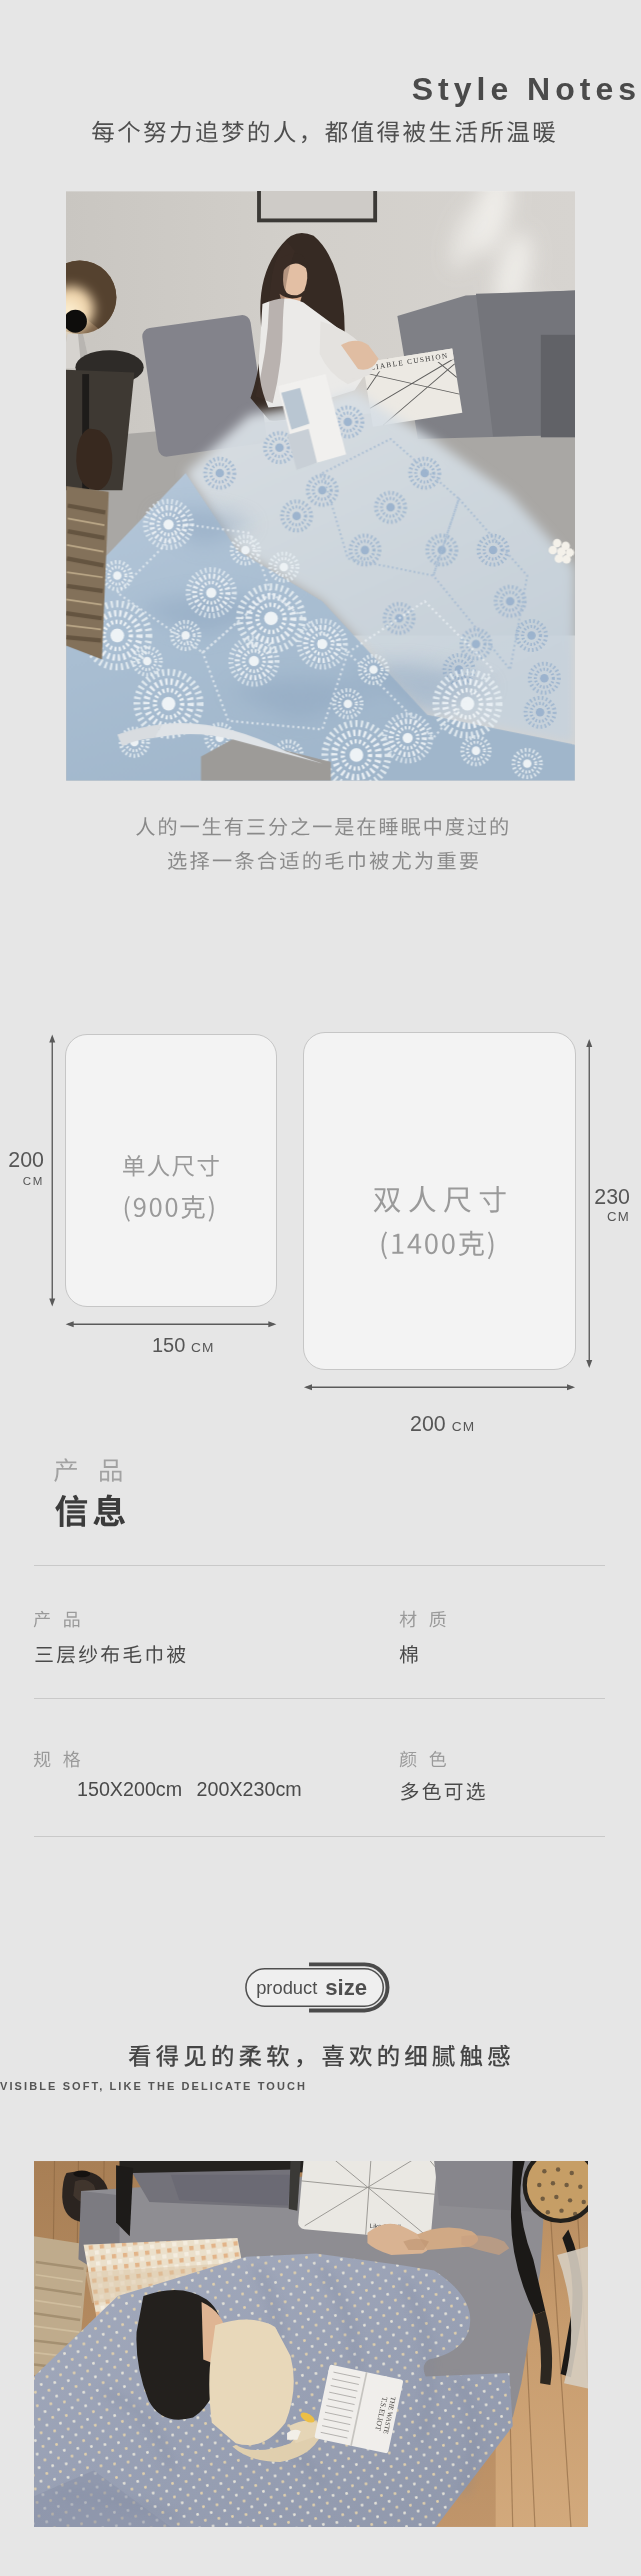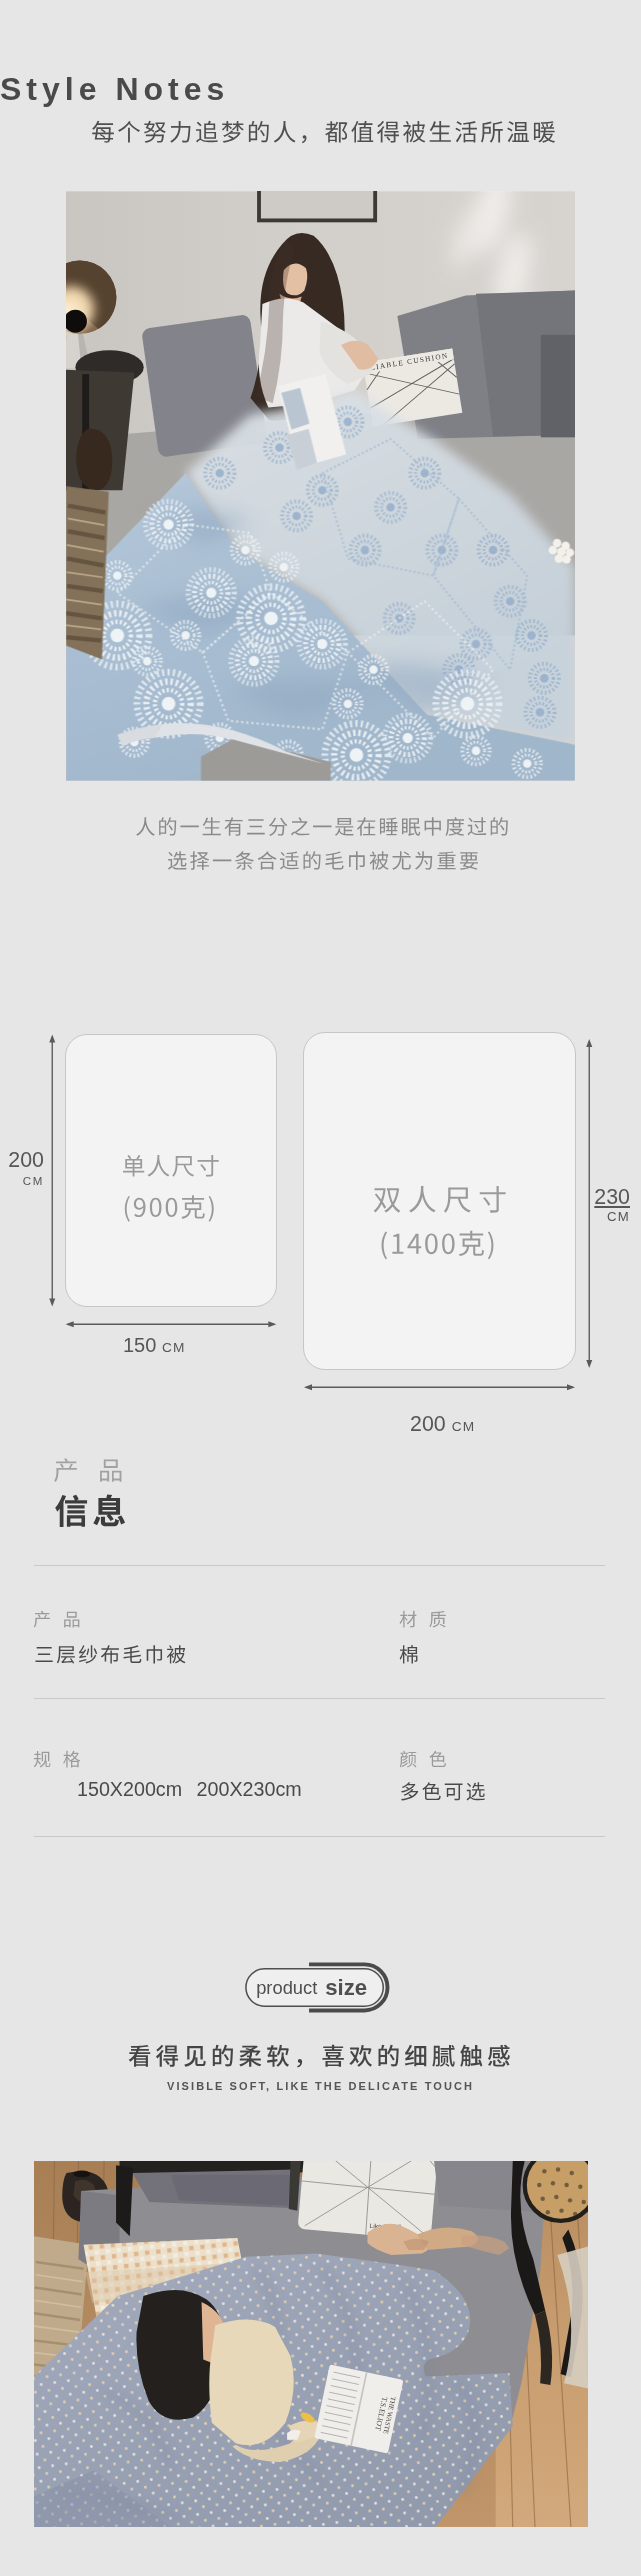--- a/index.html
+++ b/index.html
@@ -1,20 +1,20 @@
 <!DOCTYPE html>
 <html style="font-size:13.7px"><head><meta charset="utf-8"><style>
 *{margin:0;padding:0;box-sizing:border-box}
 html,body{width:641px;background:#e6e6e6}
 body{position:relative;height:2576px;font-family:"Liberation Sans",sans-serif;overflow:hidden}
 .abs{position:absolute}
 .lat{position:absolute;white-space:nowrap;line-height:1.2}
 </style></head><body>
 
-<div class="lat" style="font-size:32px;color:#4a4a4a;top:70px;letter-spacing:5px;font-weight:bold;left:0;width:641px;text-align:left;">Style Notes</div>
+<div class="lat" style="font-size:32px;color:#4a4a4a;top:70px;letter-spacing:5px;font-weight:bold;left:0;width:641px;text-align:right;">Style Notes</div>
 <svg class="abs" style="left:88px;top:116px;overflow:visible" width="473" height="32" viewBox="0 0 554 38">
     <path transform="translate(0,29.4)" fill="#4f4f4f" d="M10.9 -12.8C12.7 -12.0 14.8 -10.7 15.9 -9.7H7.5L8.1 -14.1H21.0L20.8 -9.7H16.1L17.2 -10.9C16.2 -11.9 13.9 -13.2 12.2 -14.0ZM1.2 -9.7V-7.8H5.2C4.8 -5.4 4.5 -3.2 4.1 -1.5H5.2L20.2 -1.4C20.0 -0.6 19.8 -0.1 19.6 0.2C19.3 0.5 19.1 0.6 18.6 0.6C18.0 0.6 16.7 0.6 15.3 0.5C15.6 1.0 15.8 1.7 15.8 2.2C17.2 2.2 18.6 2.3 19.5 2.2C20.3 2.1 20.9 1.9 21.4 1.2C21.8 0.8 22.0 -0.0 22.3 -1.4H25.9V-3.3H22.5C22.6 -4.5 22.7 -6.0 22.8 -7.8H26.9V-9.7H22.9L23.1 -14.9C23.1 -15.2 23.1 -16.0 23.1 -16.0H6.2C6.0 -14.1 5.8 -11.9 5.5 -9.7ZM20.4 -3.3H15.8L16.8 -4.4C15.6 -5.5 13.4 -6.9 11.5 -7.8H20.7C20.7 -6.0 20.6 -4.5 20.4 -3.3ZM10.2 -6.7C12.0 -5.8 14.1 -4.4 15.3 -3.3H6.6L7.3 -7.8H11.4ZM7.6 -23.7C6.1 -20.1 3.7 -16.5 1.1 -14.3C1.6 -14.0 2.5 -13.4 3.0 -13.0C4.5 -14.5 6.0 -16.6 7.4 -18.8H25.9V-20.7H8.5C8.9 -21.5 9.3 -22.3 9.7 -23.1Z M43.7 -15.3V2.2H45.9V-15.3ZM45.0 -23.5C42.2 -18.9 37.1 -14.8 31.8 -12.5C32.4 -12.0 33.0 -11.2 33.3 -10.6C37.7 -12.7 41.8 -15.9 44.8 -19.8C48.6 -15.4 52.2 -12.7 56.4 -10.5C56.7 -11.2 57.4 -12.0 57.9 -12.4C53.6 -14.5 49.6 -17.2 46.1 -21.4L46.8 -22.7Z M73.1 -18.6C72.6 -16.9 71.7 -15.5 70.7 -14.4C69.6 -14.9 68.4 -15.5 67.3 -15.9C67.7 -16.7 68.2 -17.6 68.7 -18.6ZM64.6 -15.2C66.1 -14.6 67.7 -13.8 69.2 -13.1C67.4 -11.7 65.2 -10.9 62.7 -10.5C63.1 -10.1 63.5 -9.3 63.7 -8.7C66.5 -9.4 68.9 -10.4 71.0 -12.1C72.0 -11.5 72.9 -10.9 73.7 -10.3L75.2 -11.7C74.5 -12.3 73.5 -12.9 72.4 -13.5C73.8 -15.2 74.9 -17.3 75.5 -20.1L74.3 -20.5L74.0 -20.4H69.6C70.0 -21.4 70.4 -22.4 70.8 -23.3L68.8 -23.7C68.4 -22.7 68.0 -21.5 67.4 -20.4H63.1V-18.6H66.5C65.9 -17.3 65.2 -16.2 64.6 -15.2ZM76.3 -21.8V-20.0H78.1L76.9 -19.7C77.7 -17.3 78.9 -15.3 80.4 -13.6C78.9 -12.5 77.3 -11.7 75.5 -11.2C75.9 -10.8 76.3 -10.1 76.6 -9.5C78.5 -10.2 80.2 -11.1 81.8 -12.3C83.3 -10.9 85.1 -9.9 87.2 -9.3C87.5 -9.8 88.1 -10.6 88.5 -11.0C86.5 -11.5 84.8 -12.4 83.3 -13.6C85.3 -15.5 86.8 -18.1 87.6 -21.4L86.4 -21.9L86.0 -21.8ZM78.8 -20.0H85.2C84.4 -17.9 83.3 -16.2 81.9 -14.8C80.5 -16.3 79.5 -18.0 78.8 -20.0ZM74.3 -9.7C74.2 -8.8 74.1 -8.1 73.9 -7.3H64.9V-5.5H73.4C72.2 -2.5 69.6 -0.5 63.4 0.6C63.8 1.0 64.3 1.9 64.5 2.4C71.5 1.0 74.3 -1.6 75.6 -5.5H84.0C83.6 -2.0 83.1 -0.4 82.6 0.1C82.3 0.3 82.1 0.3 81.5 0.3C80.9 0.3 79.4 0.3 77.9 0.2C78.2 0.7 78.4 1.5 78.5 2.0C80.1 2.2 81.6 2.2 82.4 2.1C83.3 2.1 83.9 1.9 84.4 1.3C85.3 0.5 85.8 -1.5 86.3 -6.4C86.4 -6.7 86.4 -7.3 86.4 -7.3H76.1C76.2 -8.1 76.3 -8.9 76.4 -9.7Z M103.9 -23.5V-18.6V-17.4H94.7V-15.3H103.8C103.3 -10.0 101.5 -3.8 93.9 0.7C94.4 1.1 95.2 1.8 95.5 2.4C103.7 -2.6 105.6 -9.4 106.0 -15.3H115.6C115.0 -5.4 114.4 -1.4 113.4 -0.4C113.0 -0.1 112.7 0.0 112.1 0.0C111.4 0.0 109.6 -0.0 107.7 -0.2C108.1 0.4 108.3 1.3 108.4 2.0C110.1 2.0 111.9 2.1 112.9 2.0C114.0 1.9 114.6 1.7 115.3 0.9C116.5 -0.5 117.1 -4.7 117.7 -16.3C117.8 -16.6 117.8 -17.4 117.8 -17.4H106.1V-18.6V-23.5Z M125.3 -21.5C126.8 -20.2 128.6 -18.3 129.4 -17.1L131.1 -18.3C130.2 -19.5 128.4 -21.3 126.9 -22.6ZM134.2 -20.6V-2.4L136.2 -2.5H148.2V-10.5H136.2V-13.2H147.2V-20.6H140.9C141.3 -21.4 141.7 -22.4 142.0 -23.3L139.7 -23.7C139.5 -22.8 139.1 -21.6 138.8 -20.6ZM136.2 -18.8H145.2V-15.0H136.2ZM136.2 -8.8H146.2V-4.2H136.2ZM130.5 -13.7H124.5V-11.8H128.5V-2.5C127.3 -2.1 125.9 -1.1 124.5 0.2L125.8 2.0C127.2 0.4 128.6 -0.9 129.6 -0.9C130.1 -0.9 131.0 -0.2 132.0 0.4C133.8 1.5 136.1 1.7 139.4 1.7C142.3 1.7 147.3 1.6 149.8 1.4C149.8 0.8 150.1 -0.2 150.4 -0.7C147.4 -0.4 142.7 -0.2 139.4 -0.2C136.4 -0.2 134.0 -0.3 132.4 -1.3C131.5 -1.8 131.0 -2.2 130.5 -2.5Z M166.5 -12.3C164.5 -9.9 160.3 -7.5 156.6 -6.1C157.1 -5.8 157.8 -5.1 158.2 -4.6C160.4 -5.5 162.7 -6.8 164.8 -8.2H174.3C173.0 -6.3 171.2 -4.8 169.1 -3.5C167.6 -4.5 165.4 -5.7 163.7 -6.4L162.1 -5.3C163.7 -4.5 165.6 -3.4 167.0 -2.5C163.8 -1.0 160.0 -0.1 156.2 0.4C156.6 0.9 157.1 1.8 157.3 2.4C165.8 1.0 173.8 -2.2 177.4 -9.2L176.0 -10.1L175.6 -10.0H167.1C167.6 -10.5 168.1 -11.0 168.6 -11.5ZM160.6 -23.5V-20.6H155.6V-18.8H160.0C158.7 -16.7 156.8 -14.7 155.0 -13.7C155.5 -13.3 156.0 -12.7 156.4 -12.2C157.8 -13.2 159.4 -15.0 160.6 -16.9V-11.3H162.6V-17.0C163.7 -15.9 165.3 -14.4 165.9 -13.7L167.0 -15.4C166.4 -16.0 163.9 -17.9 162.8 -18.8H167.2V-20.6H162.6V-23.5ZM172.8 -23.5V-20.6H168.1V-18.8H172.2C170.9 -16.7 168.8 -14.8 167.0 -13.8C167.4 -13.4 168.0 -12.8 168.3 -12.3C169.9 -13.3 171.5 -15.0 172.8 -16.8V-11.3H174.7V-17.2C176.1 -15.2 178.1 -13.2 179.8 -12.1C180.1 -12.6 180.7 -13.3 181.2 -13.6C179.2 -14.7 177.0 -16.7 175.6 -18.8H180.6V-20.6H174.7V-23.5Z M200.3 -11.8C201.8 -9.8 203.7 -7.0 204.5 -5.3L206.3 -6.4C205.4 -8.1 203.5 -10.8 201.9 -12.8ZM191.5 -23.6C191.3 -22.2 190.8 -20.4 190.4 -19.0H187.2V1.5H189.2V-0.7H197.0V-19.0H192.3C192.8 -20.2 193.3 -21.8 193.8 -23.2ZM189.2 -17.1H195.0V-11.2H189.2ZM189.2 -2.6V-9.4H195.0V-2.6ZM201.5 -23.6C200.6 -19.8 199.1 -15.9 197.2 -13.4C197.7 -13.1 198.6 -12.5 199.0 -12.2C199.9 -13.6 200.8 -15.3 201.6 -17.2H208.8C208.4 -5.9 208.0 -1.6 207.1 -0.7C206.8 -0.3 206.4 -0.2 205.9 -0.2C205.2 -0.2 203.6 -0.2 201.7 -0.4C202.1 0.2 202.4 1.1 202.4 1.7C204.0 1.7 205.6 1.8 206.6 1.7C207.6 1.6 208.2 1.4 208.9 0.5C210.0 -0.8 210.4 -5.2 210.8 -18.0C210.8 -18.3 210.8 -19.1 210.8 -19.1H202.4C202.8 -20.4 203.2 -21.8 203.6 -23.2Z M228.4 -23.4C228.3 -19.1 228.5 -5.4 216.8 0.5C217.4 0.9 218.1 1.6 218.5 2.1C225.4 -1.5 228.3 -7.8 229.7 -13.4C231.0 -8.2 234.1 -1.3 241.1 2.0C241.4 1.4 242.0 0.7 242.6 0.3C232.7 -4.2 231.0 -15.9 230.6 -19.3C230.7 -21.0 230.7 -22.4 230.7 -23.4Z M250.8 3.0C253.7 2.0 255.6 -0.3 255.6 -3.4C255.6 -5.3 254.8 -6.6 253.3 -6.6C252.1 -6.6 251.1 -5.9 251.1 -4.6C251.1 -3.2 252.1 -2.6 253.2 -2.6L253.7 -2.6C253.6 -0.7 252.3 0.6 250.2 1.5Z M291.4 -22.6C290.9 -21.2 290.2 -20.0 289.5 -18.8V-20.3H286.0V-23.3H284.0V-20.3H279.7V-18.4H284.0V-15.0H278.4V-13.2H285.1C283.0 -11.0 280.5 -9.3 277.8 -7.9C278.2 -7.5 278.9 -6.7 279.1 -6.2C279.9 -6.6 280.6 -7.1 281.4 -7.6V2.1H283.3V0.4H289.6V1.7H291.6V-10.4H285.1C286.0 -11.3 286.9 -12.2 287.8 -13.2H292.9V-15.0H289.3C290.9 -17.1 292.2 -19.5 293.3 -22.0ZM286.0 -18.4H289.3C288.5 -17.2 287.7 -16.1 286.8 -15.0H286.0ZM283.3 -1.3V-4.3H289.6V-1.3ZM283.3 -6.0V-8.7H289.6V-6.0ZM294.1 -21.9V2.2H296.2V-19.9H301.4C300.5 -17.7 299.2 -14.7 297.9 -12.3C300.9 -9.9 301.8 -7.7 301.8 -5.9C301.8 -4.9 301.6 -4.1 300.9 -3.7C300.6 -3.5 300.1 -3.4 299.6 -3.4C299.0 -3.4 298.2 -3.4 297.2 -3.5C297.6 -2.9 297.8 -2.0 297.9 -1.4C298.8 -1.3 299.7 -1.3 300.5 -1.4C301.2 -1.5 301.9 -1.7 302.4 -2.1C303.4 -2.7 303.8 -4.0 303.8 -5.8C303.8 -7.8 303.1 -10.0 300.1 -12.6C301.5 -15.2 303.0 -18.4 304.2 -21.1L302.7 -22.0L302.3 -21.9Z M324.8 -23.5C324.7 -22.7 324.5 -21.7 324.4 -20.7H317.2V-18.8H324.1C323.9 -17.8 323.7 -16.9 323.5 -16.2H318.7V-0.4H316.0V1.4H334.8V-0.4H332.3V-16.2H325.4C325.7 -16.9 325.9 -17.8 326.1 -18.8H334.0V-20.7H326.5L327.0 -23.4ZM320.6 -0.4V-2.7H330.4V-0.4ZM320.6 -10.6H330.4V-8.2H320.6ZM320.6 -12.2V-14.5H330.4V-12.2ZM320.6 -6.7H330.4V-4.3H320.6ZM315.4 -23.5C313.9 -19.2 311.5 -15.1 308.9 -12.3C309.3 -11.8 309.8 -10.7 310.1 -10.2C310.9 -11.1 311.7 -12.2 312.5 -13.3V2.2H314.4V-16.5C315.5 -18.5 316.5 -20.7 317.3 -22.9Z M352.3 -17.3H361.6V-15.0H352.3ZM352.3 -21.1H361.6V-18.8H352.3ZM350.3 -22.7V-13.4H363.7V-22.7ZM350.3 -4.0C351.6 -2.8 353.1 -1.1 353.8 0.1L355.4 -1.1C354.6 -2.2 353.1 -3.8 351.8 -5.0ZM345.8 -23.5C344.6 -21.5 342.1 -19.1 339.9 -17.7C340.2 -17.3 340.7 -16.4 341.0 -16.0C343.5 -17.6 346.2 -20.2 347.8 -22.7ZM347.9 -7.3V-5.5H359.2V-0.1C359.2 0.3 359.1 0.3 358.6 0.4C358.2 0.4 356.8 0.4 355.2 0.4C355.5 0.9 355.8 1.7 355.9 2.3C358.0 2.3 359.4 2.2 360.2 1.9C361.1 1.6 361.3 1.1 361.3 -0.1V-5.5H365.5V-7.3H361.3V-9.7H365.0V-11.5H348.5V-9.7H359.2V-7.3ZM346.3 -17.3C344.7 -14.4 342.0 -11.5 339.4 -9.7C339.8 -9.2 340.3 -8.1 340.5 -7.6C341.6 -8.5 342.7 -9.5 343.8 -10.7V2.2H345.9V-13.1C346.7 -14.2 347.5 -15.4 348.2 -16.5Z M373.5 -22.6C374.3 -21.4 375.3 -19.7 375.6 -18.6L377.4 -19.6C376.9 -20.6 375.9 -22.2 375.1 -23.4ZM370.7 -18.6V-16.6H377.3C375.8 -13.0 373.0 -9.4 370.4 -7.3C370.7 -6.9 371.3 -5.9 371.4 -5.3C372.5 -6.3 373.5 -7.4 374.6 -8.8V2.2H376.5V-9.1C377.5 -7.8 378.6 -6.1 379.1 -5.2L380.2 -6.9L378.2 -9.4C379.0 -10.1 380.0 -11.1 380.9 -12.0L379.6 -13.2C379.0 -12.4 378.1 -11.3 377.4 -10.4L376.5 -11.5V-11.5C377.8 -13.5 378.9 -15.7 379.7 -17.8L378.6 -18.6L378.3 -18.6ZM381.5 -19.4V-12.1C381.5 -8.2 381.2 -3.0 378.2 0.7C378.6 1.0 379.4 1.6 379.7 2.0C382.6 -1.5 383.3 -6.6 383.4 -10.7H383.6C384.6 -7.7 386.0 -5.2 387.7 -3.1C386.0 -1.4 383.9 -0.2 381.7 0.5C382.1 0.9 382.6 1.7 382.8 2.2C385.1 1.3 387.2 0.1 389.1 -1.6C390.9 0.0 393.0 1.3 395.4 2.1C395.7 1.6 396.3 0.8 396.7 0.3C394.3 -0.4 392.2 -1.5 390.5 -3.0C392.6 -5.4 394.2 -8.4 395.1 -12.1L393.8 -12.6L393.5 -12.5H389.5V-17.4H393.8C393.5 -16.1 393.1 -14.8 392.7 -13.9L394.5 -13.4C395.1 -14.8 395.8 -17.1 396.3 -19.1L394.8 -19.5L394.5 -19.4H389.5V-23.5H387.5V-19.4ZM387.5 -17.4V-12.5H383.4V-17.4ZM392.7 -10.7C391.9 -8.2 390.7 -6.2 389.1 -4.4C387.5 -6.2 386.3 -8.3 385.5 -10.7Z M407.1 -23.1C406.0 -19.1 404.2 -15.2 401.9 -12.7C402.4 -12.4 403.4 -11.8 403.8 -11.4C404.9 -12.7 405.8 -14.3 406.7 -16.0H413.4V-9.9H405.0V-7.8H413.4V-0.7H401.9V1.3H427.0V-0.7H415.5V-7.8H424.6V-9.9H415.5V-16.0H425.6V-18.1H415.5V-23.5H413.4V-18.1H407.7C408.3 -19.5 408.8 -21.1 409.2 -22.6Z M433.7 -21.7C435.5 -20.7 437.8 -19.4 439.0 -18.5L440.2 -20.3C439.0 -21.1 436.6 -22.3 434.9 -23.2ZM432.4 -14.0C434.1 -13.0 436.4 -11.7 437.6 -10.9L438.7 -12.7C437.5 -13.4 435.2 -14.7 433.5 -15.5ZM433.0 0.4 434.8 1.9C436.5 -0.7 438.4 -4.2 439.9 -7.2L438.4 -8.6C436.7 -5.4 434.5 -1.7 433.0 0.4ZM440.2 -15.3V-13.3H448.3V-8.7H442.2V2.2H444.1V1.0H454.1V2.1H456.1V-8.7H450.2V-13.3H458.0V-15.3H450.2V-20.2C452.7 -20.6 454.9 -21.2 456.8 -21.8L455.1 -23.4C452.0 -22.3 446.3 -21.4 441.5 -20.9C441.7 -20.4 442.0 -19.6 442.1 -19.1C444.1 -19.3 446.2 -19.6 448.3 -19.9V-15.3ZM444.1 -0.9V-6.7H454.1V-0.9Z M477.0 -20.7V-11.4C477.0 -7.5 476.6 -2.5 473.3 0.9C473.8 1.2 474.6 1.9 474.9 2.3C478.5 -1.3 479.1 -7.1 479.1 -11.4V-12.0H483.4V2.2H485.5V-12.0H488.8V-14.0H479.1V-19.2C482.3 -19.7 485.9 -20.4 488.3 -21.4L486.9 -23.2C484.6 -22.1 480.5 -21.2 477.0 -20.7ZM466.8 -10.1V-10.9V-14.6H472.4V-10.1ZM474.3 -22.9C472.1 -21.9 468.1 -21.2 464.7 -20.7V-10.9C464.7 -7.3 464.6 -2.5 462.8 1.0C463.3 1.2 464.2 1.9 464.5 2.3C466.1 -0.6 466.6 -4.7 466.8 -8.2H474.4V-16.5H466.8V-19.2C470.0 -19.6 473.4 -20.2 475.7 -21.2Z M505.3 -16.1H514.8V-13.4H505.3ZM505.3 -20.5H514.8V-17.8H505.3ZM503.3 -22.3V-11.6H516.9V-22.3ZM495.5 -21.7C497.3 -20.9 499.5 -19.6 500.6 -18.6L501.8 -20.4C500.7 -21.3 498.4 -22.5 496.7 -23.2ZM493.9 -14.1C495.7 -13.2 497.9 -11.9 499.0 -11.0L500.2 -12.7C499.0 -13.6 496.8 -14.9 495.0 -15.6ZM494.6 0.4 496.4 1.8C498.0 -0.8 499.8 -4.4 501.2 -7.3L499.6 -8.6C498.1 -5.4 496.0 -1.7 494.6 0.4ZM500.0 -0.4V1.4H519.7V-0.4H517.8V-9.2H502.3V-0.4ZM504.3 -0.4V-7.3H507.0V-0.4ZM508.6 -0.4V-7.3H511.4V-0.4ZM513.1 -0.4V-7.3H515.8V-0.4Z M540.1 -20.1C540.4 -18.9 540.7 -17.2 540.8 -16.3L542.6 -16.7C542.5 -17.6 542.1 -19.2 541.8 -20.4ZM547.9 -23.3C544.7 -22.6 538.7 -22.1 533.8 -22.0C534.0 -21.5 534.3 -20.8 534.3 -20.3C539.3 -20.4 545.4 -20.9 549.2 -21.8ZM535.1 -19.5C535.6 -18.4 536.1 -16.9 536.4 -16.0L538.1 -16.5C537.9 -17.4 537.3 -18.9 536.7 -20.0ZM546.8 -20.7C546.3 -19.3 545.2 -17.3 544.2 -16.0H534.2V-14.2H537.7L537.5 -12.0H533.4V-10.2H537.2C536.5 -6.1 535.0 -1.7 531.0 0.7C531.5 1.1 532.1 1.7 532.4 2.2C535.2 0.4 536.9 -2.3 538.0 -5.1C538.9 -3.7 540.0 -2.5 541.3 -1.5C539.6 -0.4 537.7 0.2 535.6 0.7C535.9 1.1 536.5 1.8 536.7 2.3C539.0 1.7 541.1 0.9 542.8 -0.3C544.7 0.9 547.0 1.8 549.4 2.3C549.7 1.8 550.3 1.0 550.8 0.5C548.4 0.1 546.3 -0.6 544.5 -1.6C546.2 -3.2 547.5 -5.2 548.3 -7.9L547.1 -8.4L546.8 -8.3H538.9L539.3 -10.2H550.3V-12.0H539.5L539.8 -14.2H549.6V-16.0H546.3C547.1 -17.2 548.0 -18.7 548.8 -20.0ZM539.1 -6.7H545.9C545.2 -5.0 544.2 -3.7 542.9 -2.6C541.3 -3.7 540.0 -5.1 539.1 -6.7ZM531.0 -11.5V-5.1H527.6V-11.5ZM531.0 -13.4H527.6V-19.5H531.0ZM525.7 -21.4V-1.0H527.6V-3.2H533.0V-21.4Z"></path>
   </svg>
 <div class="abs" style="left:66px;top:191px;width:509px;height:590px"><svg width="509" height="590" viewBox="0 0 596 690">
 <defs>
 <linearGradient id="p1wall" x1="0" y1="0" x2="1" y2="0">
  <stop offset="0" stop-color="#c9c6c1"></stop>
           <stop offset="0.45" stop-color="#d2cfca"></stop>
           <stop offset="1" stop-color="#d7d4d0"></stop>
 </linearGradient>
@@ -224,23 +224,23 @@
     <path d="M0 5L9.5 8.5L9.5 1.5Z" fill="#5a5a5a"></path>
     <path d="M248 5L238.5 8.5L238.5 1.5Z" fill="#5a5a5a"></path>
   </svg>
 <svg class="abs" style="left:303px;top:1383px" width="273" height="8.5" viewBox="0 0 319 10">
     <line x1="3" y1="5" x2="316" y2="5" stroke="#5a5a5a" stroke-width="1.6"></line>
     <path d="M0 5L9.5 8.5L9.5 1.5Z" fill="#5a5a5a"></path>
     <path d="M319 5L309.5 8.5L309.5 1.5Z" fill="#5a5a5a"></path>
   </svg>
 <div class="lat" style="font-size:21.4px;color:#565656;top:1148px;right:597px;">200</div>
 <div class="lat" style="font-size:11.5px;color:#565656;top:1175px;letter-spacing:1.7px;right:597px;">CM</div>
-<div class="lat" style="font-size:21.4px;color:#565656;top:1185px;right:11px;text-decoration:underline;">230</div>
+<div class="lat" style="font-size:21.4px;color:#565656;top:1185px;right:11px;">230</div>
 <div class="lat" style="font-size:13.2px;color:#565656;top:1209px;letter-spacing:1.3px;right:11px;">CM</div>
-<div class="lat" style="font-size:20px;color:#565656;top:1333px;left:123px;">150 <span style="font-size:13.7px;letter-spacing:1.3px">CM</span></div>
+<div class="lat" style="font-size:20px;color:#565656;top:1333px;left:152px;">150 <span style="font-size:13.7px;letter-spacing:1.3px">CM</span></div>
 <div class="lat" style="font-size:21.4px;color:#565656;top:1403px;left:410px;margin-top:9px;">200 <span style="font-size:13.7px;letter-spacing:1.3px">CM</span></div>
 <svg class="abs" style="left:53px;top:1453px;overflow:visible" width="72" height="34" viewBox="0 0 84 40">
     <path transform="translate(0,31.5)" fill="#a2a2a2" d="M7.9 -18.4C8.9 -17.0 10.0 -15.2 10.4 -14.0L12.5 -14.9C12.0 -16.1 10.8 -17.9 9.8 -19.2ZM20.7 -19.0C20.1 -17.5 19.1 -15.3 18.2 -13.9H3.7V-9.8C3.7 -6.6 3.4 -2.2 1.1 1.1C1.6 1.3 2.5 2.2 2.9 2.6C5.5 -0.9 6.1 -6.2 6.1 -9.8V-11.7H27.8V-13.9H20.5C21.3 -15.2 22.3 -16.8 23.1 -18.2ZM12.8 -24.6C13.4 -23.7 14.2 -22.6 14.6 -21.6H3.3V-19.4H27.1V-21.6H17.2L17.2 -21.6C16.8 -22.6 15.9 -24.1 15.0 -25.2Z M61.6 -21.8H73.5V-16.1H61.6ZM59.4 -23.9V-13.9H75.8V-23.9ZM55.0 -10.7V2.4H57.1V0.8H63.4V2.1H65.7V-10.7ZM57.1 -1.4V-8.6H63.4V-1.4ZM69.0 -10.7V2.4H71.1V0.8H78.0V2.2H80.2V-10.7ZM71.1 -1.4V-8.6H78.0V-1.4Z"></path>
   </svg>
 <svg class="abs" style="left:54px;top:1488px;overflow:visible" width="74" height="46" viewBox="0 0 86 54">
     <path transform="translate(0,42.0)" fill="#3c3c3c" d="M15.3 -21.7V-18.0H35.5V-21.7ZM15.3 -15.9V-12.2H35.5V-15.9ZM14.7 -9.9V3.5H18.8V2.3H31.8V3.4H36.0V-9.9ZM18.8 -1.6V-6.1H31.8V-1.6ZM21.6 -32.5C22.4 -31.1 23.4 -29.2 24.0 -27.7H12.5V-23.8H38.4V-27.7H26.2L28.6 -28.8C28.0 -30.2 26.7 -32.4 25.6 -34.1ZM9.4 -33.8C7.5 -28.2 4.3 -22.4 1.0 -18.8C1.7 -17.7 3.0 -15.2 3.4 -14.1C4.4 -15.2 5.4 -16.5 6.3 -17.8V3.7H10.7V-25.5C11.8 -27.8 12.8 -30.2 13.7 -32.5Z M56.4 -21.6H72.3V-19.7H56.4ZM56.4 -16.2H72.3V-14.4H56.4ZM56.4 -26.8H72.3V-25.0H56.4ZM54.6 -8.3V-2.7C54.6 1.6 56.0 2.9 61.7 2.9C62.9 2.9 68.1 2.9 69.3 2.9C73.9 2.9 75.3 1.5 75.8 -4.1C74.5 -4.4 72.5 -5.0 71.4 -5.8C71.2 -2.0 70.9 -1.4 69.0 -1.4C67.6 -1.4 63.2 -1.4 62.2 -1.4C59.8 -1.4 59.5 -1.6 59.5 -2.8V-8.3ZM74.2 -7.9C75.9 -5.2 77.7 -1.5 78.3 0.9L82.9 -1.1C82.2 -3.6 80.3 -7.0 78.5 -9.7ZM49.5 -8.9C48.7 -6.2 47.1 -2.8 45.7 -0.5L50.1 1.6C51.5 -0.8 52.8 -4.4 53.8 -7.2ZM61.1 -9.5C62.9 -7.6 65.0 -5.0 65.8 -3.2L69.7 -5.4C68.9 -7.0 67.3 -9.1 65.6 -10.7H77.1V-30.4H66.1C66.7 -31.4 67.3 -32.5 67.9 -33.7L62.0 -34.4C61.8 -33.2 61.4 -31.8 61.0 -30.4H51.7V-10.7H63.3Z"></path>
   </svg>
 <div class="abs" style="left:34px;top:1565px;width:571px;height:0.9px;background:#c9c9c9"></div>
 <div class="abs" style="left:34px;top:1698px;width:571px;height:0.9px;background:#c9c9c9"></div>
 <div class="abs" style="left:34px;top:1836px;width:571px;height:0.9px;background:#c9c9c9"></div>
@@ -268,21 +268,21 @@
   </svg>
 <svg class="abs" style="left:239px;top:1961px" width="158" height="58" viewBox="0 0 185 68">
 <path d="M82 4 H147 A27 27 0 0 1 147 58 H82" fill="none" stroke="#4a4a4a" stroke-width="4.6"></path>
 <rect x="8" y="9" width="161" height="44" rx="22" fill="#efefef" stroke="#4f4f4f" stroke-width="1.8"></rect>
 <text x="20" y="38.5" font-family="Liberation Sans" font-size="21.5" fill="#4f4f4f">product</text>
 <text x="101" y="40" font-family="Liberation Sans" font-size="26" font-weight="bold" fill="#4f4f4f">size</text>
 </svg>
 <svg class="abs" style="left:125px;top:2040px;overflow:visible" width="390" height="32" viewBox="0 0 456 38">
     <path transform="translate(0,29.4)" fill="#454545" d="M9.7 -5.8H21.1V-4.2H9.7ZM9.7 -7.6V-9.2H21.1V-7.6ZM9.7 -2.4H21.1V-0.7H9.7ZM23.0 -23.5C18.4 -22.6 10.1 -22.2 3.2 -22.2C3.5 -21.7 3.7 -20.8 3.8 -20.2C6.1 -20.2 8.6 -20.2 11.1 -20.3L10.6 -18.7H3.6V-16.7H9.9C9.6 -16.1 9.4 -15.5 9.1 -15.0H1.6V-12.8H8.0C6.2 -10.0 3.9 -7.5 0.8 -5.8C1.3 -5.3 2.1 -4.3 2.5 -3.7C4.3 -4.8 5.8 -6.0 7.2 -7.5V2.4H9.7V1.3H21.1V2.4H23.7V-11.2H10.0C10.4 -11.7 10.7 -12.3 11.0 -12.8H26.4V-15.0H12.0L12.7 -16.7H24.8V-18.7H13.5L14.0 -20.5C17.9 -20.7 21.7 -21.0 24.6 -21.6Z M46.7 -17.2H55.2V-15.3H46.7ZM46.7 -20.9H55.2V-19.0H46.7ZM44.2 -22.8V-13.3H57.8V-22.8ZM44.1 -3.8C45.3 -2.5 46.8 -0.8 47.5 0.3L49.5 -1.2C48.8 -2.3 47.2 -3.9 46.0 -5.0ZM39.6 -23.6C38.4 -21.6 35.9 -19.3 33.7 -17.9C34.1 -17.4 34.8 -16.3 35.0 -15.7C37.6 -17.4 40.4 -20.1 42.1 -22.6ZM41.9 -7.4V-5.2H52.8V-0.4C52.8 -0.1 52.7 -0.0 52.3 0.0C51.9 0.0 50.5 0.0 49.1 -0.0C49.5 0.7 49.9 1.7 50.0 2.4C52.0 2.4 53.3 2.4 54.3 2.0C55.2 1.6 55.5 0.9 55.5 -0.4V-5.2H59.5V-7.4H55.5V-9.5H59.0V-11.7H42.6V-9.5H52.8V-7.4ZM40.2 -17.4C38.5 -14.6 35.8 -11.8 33.3 -10.0C33.7 -9.3 34.4 -7.9 34.6 -7.3C35.6 -8.1 36.6 -9.0 37.6 -10.0V2.4H40.2V-13.0C41.0 -14.1 41.8 -15.3 42.5 -16.5Z M70.3 -22.2V-6.1H73.0V-19.5H86.0V-6.1H88.8V-22.2ZM77.9 -17.1C77.7 -7.7 77.4 -2.4 66.7 0.1C67.3 0.7 68.0 1.7 68.3 2.4C75.8 0.5 78.6 -2.8 79.9 -7.8V-1.8C79.9 0.9 80.8 1.6 83.8 1.6C84.4 1.6 87.8 1.6 88.5 1.6C91.2 1.6 92.0 0.5 92.3 -4.0C91.6 -4.2 90.5 -4.6 89.9 -5.0C89.8 -1.3 89.6 -0.8 88.3 -0.8C87.5 -0.8 84.7 -0.8 84.0 -0.8C82.7 -0.8 82.5 -1.0 82.5 -1.8V-8.5H80.0C80.5 -10.9 80.7 -13.8 80.7 -17.1Z M113.7 -11.6C115.1 -9.6 117.0 -6.8 117.8 -5.1L120.0 -6.5C119.1 -8.1 117.2 -10.8 115.7 -12.8ZM115.0 -23.7C114.1 -20.0 112.6 -16.2 110.8 -13.8V-19.1H106.2C106.7 -20.3 107.2 -21.8 107.7 -23.2L104.8 -23.7C104.6 -22.3 104.2 -20.5 103.9 -19.1H100.7V1.6H103.1V-0.6H110.8V-13.6C111.4 -13.2 112.4 -12.5 112.8 -12.1C113.7 -13.4 114.6 -15.0 115.4 -16.8H122.1C121.7 -6.2 121.3 -1.9 120.5 -1.0C120.1 -0.6 119.8 -0.5 119.3 -0.5C118.6 -0.5 116.9 -0.5 115.1 -0.7C115.6 0.1 115.9 1.2 116.0 1.9C117.6 2.0 119.2 2.0 120.2 1.9C121.3 1.8 122.0 1.5 122.7 0.6C123.8 -0.8 124.2 -5.2 124.6 -18.0C124.6 -18.3 124.6 -19.3 124.6 -19.3H116.4C116.8 -20.5 117.2 -21.8 117.6 -23.1ZM103.1 -16.8H108.3V-11.5H103.1ZM103.1 -2.9V-9.2H108.3V-2.9Z M139.3 -18.3C141.1 -17.9 143.1 -17.4 144.9 -16.8H133.2V-14.7H140.9C138.7 -13.0 135.6 -11.5 132.7 -10.7C133.2 -10.1 134.0 -9.2 134.4 -8.6C137.8 -9.8 141.7 -12.1 144.2 -14.7H144.5V-11.3C144.5 -11.0 144.4 -10.9 143.9 -10.9C143.5 -10.9 142.1 -10.9 140.7 -10.9C141.0 -10.3 141.4 -9.5 141.5 -8.8L143.8 -8.8V-7.4H132.8V-5.1H141.5C139.1 -3.0 135.5 -1.2 132.2 -0.3C132.7 0.3 133.5 1.3 133.9 2.0C137.4 0.8 141.2 -1.5 143.8 -4.1V2.4H146.5V-4.1C149.1 -1.5 153.0 0.7 156.6 1.8C157.0 1.2 157.7 0.1 158.3 -0.4C154.9 -1.3 151.2 -3.1 148.8 -5.1H157.7V-7.4H146.5V-9.0H145.5L145.9 -9.1C146.9 -9.4 147.2 -10.0 147.2 -11.2V-14.7H153.4C152.5 -13.5 151.5 -12.3 150.6 -11.5L153.0 -10.6C154.5 -12.0 156.2 -14.2 157.5 -16.3L155.5 -16.9L155.0 -16.8H150.0L150.2 -17.0C149.6 -17.2 149.0 -17.5 148.2 -17.8C150.5 -18.8 152.7 -20.0 154.4 -21.4L152.6 -22.7L152.1 -22.6H135.7V-20.5H149.1C147.9 -19.8 146.6 -19.2 145.3 -18.7C143.8 -19.1 142.2 -19.5 140.8 -19.8Z M180.3 -23.7C179.7 -19.3 178.6 -15.2 176.7 -12.6C177.3 -12.3 178.4 -11.5 178.9 -11.1C180.0 -12.7 180.9 -14.8 181.5 -17.1H188.1C187.7 -15.2 187.3 -13.2 187.0 -12.0L189.1 -11.4C189.7 -13.3 190.4 -16.4 191.0 -19.1L189.2 -19.5L188.9 -19.5H182.1C182.4 -20.7 182.6 -22.0 182.8 -23.3ZM182.4 -14.5V-13.2C182.4 -9.4 181.9 -3.7 176.2 0.6C176.8 1.0 177.7 1.8 178.1 2.4C181.2 0.0 182.9 -2.7 183.8 -5.5C185.0 -2.0 186.8 0.8 189.5 2.3C189.8 1.7 190.7 0.6 191.2 0.1C187.7 -1.6 185.7 -5.8 184.8 -10.5C184.9 -11.5 184.9 -12.3 184.9 -13.1V-14.5ZM166.5 -9.0C166.7 -9.3 167.7 -9.4 168.7 -9.4H171.6V-5.8C169.0 -5.5 166.7 -5.2 165.0 -5.0L165.5 -2.3L171.6 -3.2V2.3H174.0V-3.6L177.5 -4.3L177.4 -6.7L174.0 -6.2V-9.4H177.2V-11.8H174.0V-15.9H171.6V-11.8H169.0C169.9 -13.6 170.7 -15.7 171.4 -17.9H177.4V-20.4H172.3L173.0 -23.0L170.4 -23.6C170.2 -22.5 169.9 -21.5 169.6 -20.4H165.3V-17.9H168.9C168.2 -15.9 167.5 -14.2 167.2 -13.6C166.7 -12.3 166.2 -11.5 165.7 -11.3C166.0 -10.7 166.4 -9.5 166.5 -9.0Z M201.6 3.4C204.8 2.4 206.8 -0.1 206.8 -3.2C206.8 -5.3 205.9 -6.7 204.1 -6.7C202.8 -6.7 201.7 -5.9 201.7 -4.4C201.7 -3.0 202.8 -2.2 204.1 -2.2L204.5 -2.2C204.3 -0.5 203.1 0.8 200.9 1.5Z M237.5 -13.4H249.7V-11.5H237.5ZM234.5 -4.5V2.4H237.1V1.5H250.2V2.4H253.0V-4.5ZM237.1 -0.3V-2.7H250.2V-0.3ZM242.2 -23.7V-21.8H231.8V-19.9H242.2V-18.3H233.7V-16.4H253.7V-18.3H244.9V-19.9H255.5V-21.8H244.9V-23.7ZM235.0 -15.1V-9.8H237.9L236.9 -9.5C237.2 -9.0 237.4 -8.4 237.7 -7.9H230.9V-5.8H256.3V-7.9H249.4C249.7 -8.4 250.2 -9.1 250.6 -9.8L250.3 -9.8H252.4V-15.1ZM240.4 -7.9C240.2 -8.5 239.9 -9.2 239.5 -9.8H247.5C247.3 -9.2 247.0 -8.5 246.7 -7.9Z M263.7 -15.1C265.2 -13.0 267.0 -10.6 268.5 -8.2C266.9 -5.3 265.1 -3.0 263.0 -1.6C263.5 -1.1 264.4 -0.2 264.8 0.4C266.7 -1.1 268.5 -3.1 270.0 -5.7C270.8 -4.3 271.5 -3.0 272.0 -1.9L274.1 -3.6C273.5 -5.0 272.5 -6.6 271.4 -8.4C272.8 -11.6 273.9 -15.6 274.5 -20.1L272.9 -20.6L272.5 -20.5H263.7V-18.1H271.8C271.3 -15.5 270.6 -13.1 269.7 -10.9C268.3 -12.9 266.9 -14.8 265.5 -16.6ZM277.4 -23.6C276.9 -19.5 275.9 -15.5 274.1 -13.0C274.7 -12.7 275.8 -11.9 276.2 -11.5C277.2 -13.0 278.0 -15.0 278.7 -17.1H286.1C285.8 -15.7 285.3 -14.2 284.9 -13.2L287.0 -12.5C287.8 -14.2 288.6 -16.8 289.1 -19.1L287.3 -19.6L286.9 -19.5H279.3C279.5 -20.7 279.7 -22.0 279.9 -23.3ZM279.8 -15.6V-13.6C279.8 -9.6 279.3 -3.7 272.3 0.6C272.9 1.0 273.8 1.8 274.2 2.4C278.3 -0.1 280.3 -3.3 281.4 -6.4C282.7 -2.4 284.7 0.6 288.0 2.4C288.4 1.7 289.1 0.6 289.7 0.1C285.5 -1.8 283.3 -6.2 282.3 -11.8L282.3 -13.5V-15.6Z M310.5 -11.6C311.9 -9.6 313.8 -6.8 314.6 -5.1L316.8 -6.5C315.9 -8.1 314.0 -10.8 312.5 -12.8ZM311.8 -23.7C310.9 -20.0 309.4 -16.2 307.6 -13.8V-19.1H303.0C303.5 -20.3 304.0 -21.8 304.5 -23.2L301.6 -23.7C301.4 -22.3 301.0 -20.5 300.7 -19.1H297.5V1.6H299.9V-0.6H307.6V-13.6C308.2 -13.2 309.2 -12.5 309.6 -12.1C310.5 -13.4 311.4 -15.0 312.2 -16.8H318.9C318.5 -6.2 318.1 -1.9 317.3 -1.0C316.9 -0.6 316.6 -0.5 316.1 -0.5C315.4 -0.5 313.7 -0.5 311.9 -0.7C312.4 0.1 312.7 1.2 312.8 1.9C314.4 2.0 316.0 2.0 317.0 1.9C318.1 1.8 318.8 1.5 319.5 0.6C320.6 -0.8 321.0 -5.2 321.4 -18.0C321.4 -18.3 321.4 -19.3 321.4 -19.3H313.2C313.6 -20.5 314.0 -21.8 314.4 -23.1ZM299.9 -16.8H305.1V-11.5H299.9ZM299.9 -2.9V-9.2H305.1V-2.9Z M329.0 -1.7 329.4 0.9C332.2 0.3 335.9 -0.4 339.4 -1.1L339.3 -3.4C335.5 -2.8 331.6 -2.1 329.0 -1.7ZM329.7 -11.8C330.1 -12.0 330.9 -12.2 334.4 -12.5C333.1 -10.9 331.9 -9.6 331.3 -9.1C330.4 -8.1 329.7 -7.5 329.0 -7.4C329.3 -6.7 329.7 -5.5 329.8 -5.0C330.5 -5.3 331.6 -5.6 339.3 -6.9C339.3 -7.4 339.2 -8.4 339.2 -9.1L333.7 -8.3C335.9 -10.6 338.1 -13.2 339.9 -15.8L337.7 -17.3C337.2 -16.5 336.7 -15.7 336.1 -14.9L332.5 -14.6C334.2 -16.9 336.0 -19.8 337.3 -22.7L334.7 -23.8C333.4 -20.4 331.2 -16.9 330.5 -16.0C329.9 -15.0 329.3 -14.4 328.8 -14.3C329.1 -13.6 329.5 -12.3 329.7 -11.8ZM345.8 -2.3H342.4V-9.6H345.8ZM348.3 -2.3V-9.6H351.6V-2.3ZM340.0 -22.2V1.9H342.4V0.2H351.6V1.7H354.2V-22.2ZM345.8 -12.0H342.4V-19.6H345.8ZM348.3 -12.0V-19.6H351.6V-12.0Z M371.9 -16.7V-15.2H379.7V-16.7ZM371.3 -13.9V-12.2H380.4V-13.9ZM371.6 -10.8V-2.4H373.4V-9.0H378.3V-2.4H380.1V-10.8ZM374.9 -8.1V-4.4C374.9 -2.5 374.4 -0.6 370.3 0.8C370.7 1.1 371.3 1.9 371.5 2.3C375.9 0.7 376.8 -1.9 376.8 -4.4V-8.1ZM376.5 -0.5C377.8 0.3 379.5 1.6 380.4 2.5L381.7 1.0C380.8 0.2 379.1 -1.0 377.7 -1.8ZM383.8 -22.7C384.6 -21.9 385.4 -20.8 385.7 -20.0H383.6L383.5 -23.6H381.1L381.2 -20.0H371.1V-17.9H381.3C381.5 -8.8 382.2 2.3 385.7 2.3C387.1 2.3 387.7 0.6 388.0 -3.0C387.5 -3.3 387.0 -4.0 386.5 -4.7C386.4 -1.9 386.2 -0.4 385.9 -0.4C384.5 -0.4 383.8 -10.4 383.6 -17.9H387.8V-20.0H385.9L387.6 -20.9C387.2 -21.7 386.4 -22.8 385.6 -23.6ZM363.1 -22.7V-12.5C363.1 -8.5 363.0 -2.8 361.5 1.1C362.1 1.3 363.1 1.9 363.5 2.2C364.5 -0.4 364.9 -3.9 365.1 -7.2H368.1V-0.6C368.1 -0.2 367.9 -0.1 367.7 -0.1C367.3 -0.1 366.3 -0.1 365.3 -0.1C365.6 0.5 365.8 1.5 365.9 2.0C367.5 2.0 368.6 2.0 369.3 1.6C369.9 1.3 370.2 0.6 370.2 -0.5V-22.7ZM365.3 -20.2H368.1V-16.1H365.3ZM365.3 -13.8H368.1V-9.5H365.3L365.3 -12.6Z M400.6 -14.5V-11.5H398.6V-14.5ZM402.5 -14.5H404.5V-11.5H402.5ZM398.5 -16.5C398.9 -17.3 399.3 -18.1 399.7 -19.0H402.6C402.3 -18.1 402.0 -17.2 401.6 -16.5ZM398.7 -23.7C397.8 -20.3 396.3 -16.9 394.4 -14.8C394.9 -14.5 395.9 -13.7 396.3 -13.2L396.4 -13.3V-9.0C396.4 -5.9 396.3 -1.7 394.6 1.2C395.1 1.5 396.1 2.0 396.5 2.4C397.6 0.5 398.1 -2.0 398.4 -4.5H400.6V1.5H402.5V-4.5H404.5V-0.5C404.5 -0.2 404.5 -0.1 404.3 -0.1C404.1 -0.1 403.5 -0.1 402.8 -0.2C403.1 0.4 403.5 1.4 403.5 2.0C404.6 2.0 405.4 1.9 405.9 1.5C406.5 1.2 406.6 0.5 406.6 -0.4V-16.5H403.9C404.5 -17.7 405.2 -19.0 405.6 -20.2L404.1 -21.2L403.7 -21.1H400.5C400.7 -21.8 400.9 -22.4 401.1 -23.1ZM400.6 -9.6V-6.5H398.5C398.6 -7.4 398.6 -8.3 398.6 -9.0V-9.6ZM402.5 -9.6H404.5V-6.5H402.5ZM412.1 -23.5V-18.4H407.8V-7.5H412.2V-2.0L406.9 -1.4L407.4 1.1C410.3 0.8 414.2 0.3 418.0 -0.3C418.2 0.6 418.4 1.5 418.5 2.1L420.8 1.3C420.5 -0.6 419.2 -3.8 418.0 -6.2L415.9 -5.5C416.3 -4.6 416.8 -3.6 417.1 -2.5L414.9 -2.3V-7.5H419.4V-18.4H414.9V-23.5ZM410.0 -16.2H412.4V-9.8H410.0ZM414.6 -16.2H417.1V-9.8H414.6Z M433.1 -17.2V-15.3H441.9V-17.2ZM433.6 -5.3V-0.9C433.6 1.4 434.5 2.0 438.1 2.0C438.8 2.0 443.3 2.0 444.0 2.0C447.0 2.0 447.8 1.2 448.2 -2.5C447.4 -2.6 446.3 -3.0 445.7 -3.3C445.6 -0.5 445.4 -0.1 443.9 -0.1C442.8 -0.1 439.1 -0.1 438.3 -0.1C436.6 -0.1 436.3 -0.2 436.3 -1.0V-5.3ZM438.0 -5.7C439.3 -4.4 440.8 -2.5 441.5 -1.4L443.8 -2.6C443.0 -3.7 441.3 -5.4 440.1 -6.6ZM447.6 -4.5C448.7 -2.8 450.0 -0.5 450.5 0.9L453.0 0.0C452.4 -1.4 451.1 -3.7 449.9 -5.3ZM430.3 -4.8C429.7 -3.1 428.6 -1.0 427.5 0.3L430.0 1.3C431.0 -0.1 431.9 -2.3 432.7 -3.9ZM435.5 -12.0H439.4V-9.4H435.5ZM433.4 -13.9V-7.6H441.5V-7.8C442.0 -7.4 442.8 -6.6 443.1 -6.2C444.1 -6.8 445.0 -7.6 445.9 -8.4C447.0 -6.8 448.4 -5.9 450.1 -5.9C452.2 -5.9 453.0 -6.9 453.4 -10.7C452.7 -10.9 451.9 -11.3 451.3 -11.8C451.2 -9.3 451.0 -8.3 450.3 -8.3C449.3 -8.3 448.4 -9.0 447.7 -10.2C449.3 -12.2 450.7 -14.5 451.7 -17.1L449.3 -17.7C448.7 -15.8 447.7 -14.1 446.6 -12.6C445.9 -14.3 445.5 -16.4 445.2 -18.8H453.0V-20.9H450.1L450.9 -21.6C450.2 -22.3 448.8 -23.2 447.7 -23.7L446.1 -22.6C446.9 -22.1 447.9 -21.5 448.6 -20.9H445.0C445.0 -21.8 445.0 -22.7 445.0 -23.6H442.4C442.5 -22.7 442.5 -21.8 442.6 -20.9H429.8V-16.7C429.8 -13.9 429.5 -9.9 427.4 -7.0C428.0 -6.7 429.0 -5.9 429.4 -5.4C431.8 -8.6 432.2 -13.4 432.2 -16.6V-18.8H442.8C443.1 -15.5 443.7 -12.7 444.7 -10.5C443.7 -9.6 442.6 -8.8 441.5 -8.1V-13.9Z"></path>
   </svg>
-<div class="lat" style="font-size:11px;color:#555;top:2080px;letter-spacing:2.1px;font-weight:bold;left:0;width:641px;text-align:center;">VISIBLE SOFT, LIKE THE DELICATE TOUCH</div>
+<div class="lat" style="font-size:11px;color:#555;top:2080px;letter-spacing:2.1px;font-weight:bold;left:0;width:641px;text-align:left;">VISIBLE SOFT, LIKE THE DELICATE TOUCH</div>
 <div class="abs" style="left:34px;top:2161px;width:554px;height:366px"><svg width="554" height="366" viewBox="0 0 648 428">
 <defs>
 <linearGradient id="p2wood" x1="0" y1="0" x2="0" y2="1">
  <stop offset="0" stop-color="#a87f55"></stop>
           <stop offset="1" stop-color="#c0956a"></stop>
 </linearGradient>
 <linearGradient id="p2woodR" x1="0" y1="0" x2="0" y2="1">
  <stop offset="0" stop-color="#b68b5e"></stop>
           <stop offset="0.5" stop-color="#c89d6f"></stop>
           <stop offset="1" stop-color="#d2a97c"></stop>

